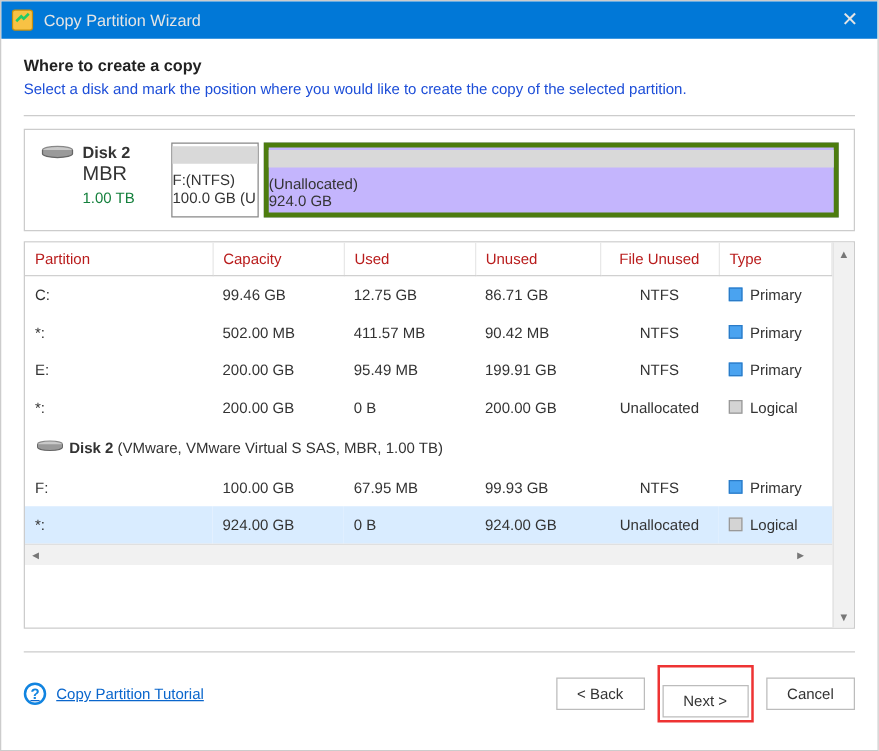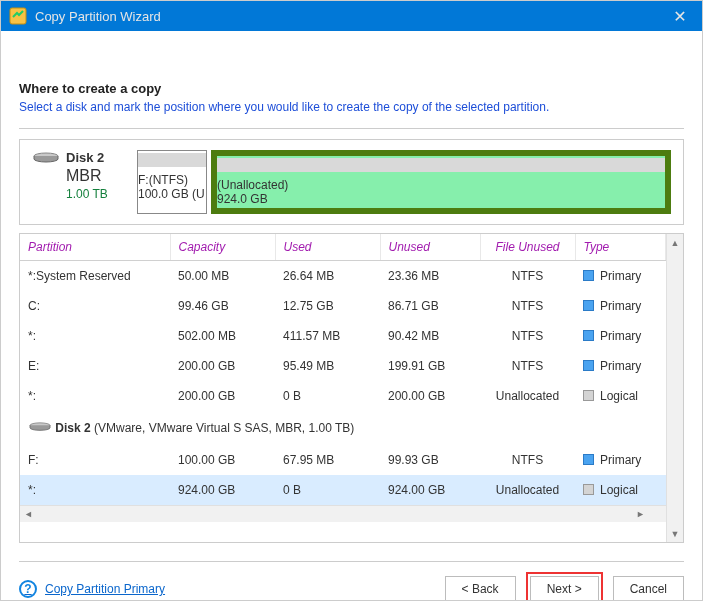--- a/index.html
+++ b/index.html
@@ -28,21 +28,20 @@
     margin-right: 8px;
   }
   .titlebar .title { flex: 1; }
   .titlebar .close {
     font-size: 16px;
     width: 28px; text-align: center;
     cursor: pointer;
   }
   .content {
     padding: 14px 18px 0 18px;
-    margin-top: 36px;
   }
   .heading {
     font-weight: bold;
     font-size: 13px;
     margin-bottom: 4px;
     color: #222;
   }
   .subheading {
     font-size: 12px;
     color: #1d4ed8;
@@ -83,22 +82,22 @@
     font-size: 12px;
     color: #333;
     display:flex; flex-direction:column;
   }
   .disk-block .bar {
     height: 14px;
     background: #d9d9d9;
     margin-bottom: 6px;
   }
   .disk-block.selected {
-    border: 6px solid #4d7c0f;
-    background: #86efac;
+    border: 4px solid #4d7c0f;
+    background: #c4b5fd;
   }
   .table-wrap {
     border: 1px solid #ccc;
     position: relative;
     height: 310px;
     display:flex;
   }
   .table-scroll {
     flex:1;
     overflow: hidden;
@@ -108,22 +107,21 @@
     width: 100%;
     font-size: 12px;
   }
   .ptable th {
     text-align: left;
     font-weight: normal;
     padding: 6px 8px;
     border-right: 1px solid #e8e8e8;
     border-bottom: 1px solid #d0d0d0;
     background: #fff;
-    color: #a21caf;
-    font-style: italic;
+    color: #b91c1c;
   }
   .ptable td {
     padding: 8px 8px;
     color: #333;
     white-space: nowrap;
   }
   .ptable th.rt, .ptable td.rt { }
   .ptable th.ct, .ptable td.ct { text-align: center; }
   .swatch {
     display:inline-block;
@@ -197,21 +195,21 @@
     margin-left:10px;
     cursor:pointer;
     font-family:inherit;
   }
   .next-highlight {
     border:2px solid #e33;
     padding:2px;
     margin-left:10px;
     display:inline-block;
   }
-  .next-highlight button.win { margin-left:0; }
+  .next-highlight button.win { margin-left:0;margin-top:12px; }
   .disk-mini-icon { width:26px; }
 </style>
 </head>
 <body>
 
 <div class="titlebar">
   <span class="app-icon">
     <svg viewBox="0 0 18 18">
         <rect x="1" y="1" width="16" height="16" rx="2" fill="#f8c244" stroke="#c68f0e"></rect>
         <path d="M4 10 L8 6 L10 8 L14 4" stroke="#2c6" stroke-width="2" fill="none"></path>
@@ -272,28 +270,20 @@
             <th>Partition</th>
             <th class="rt">Capacity</th>
             <th class="rt">Used</th>
             <th class="rt">Unused</th>
             <th class="ct">File Unused</th>
             <th>Type</th>
           </tr>
         </thead>
         <tbody id="tbody-main">
             <tr class="">
-              <td>*:System Reserved</td>
-              <td class="rt">50.00 MB</td>
-              <td class="rt">26.64 MB</td>
-              <td class="rt">23.36 MB</td>
-              <td class="ct">NTFS</td>
-              <td><span class="swatch blue"></span>Primary</td>
-            </tr>
-            <tr class="">
               <td>C:</td>
               <td class="rt">99.46 GB</td>
               <td class="rt">12.75 GB</td>
               <td class="rt">86.71 GB</td>
               <td class="ct">NTFS</td>
               <td><span class="swatch blue"></span>Primary</td>
             </tr>
             <tr class="">
               <td>*:</td>
               <td class="rt">502.00 MB</td>
@@ -355,21 +345,21 @@
       <div class="arrow">▼</div>
     </div>
   </div>
 
   <hr class="footer-sep">
 </div>
 
 <div class="footer">
   <a class="help-link" href="#">
     <span class="help-icon">?</span>
-    <span>Copy Partition Primary</span>
+    <span>Copy Partition Tutorial</span>
   </a>
   <span class="spacer"></span>
   <button class="win">&lt; Back</button>
   <span class="next-highlight">
     <button class="win">Next &gt;</button>
   </span>
   <button class="win">Cancel</button>
 </div>
 
 </body></html>

